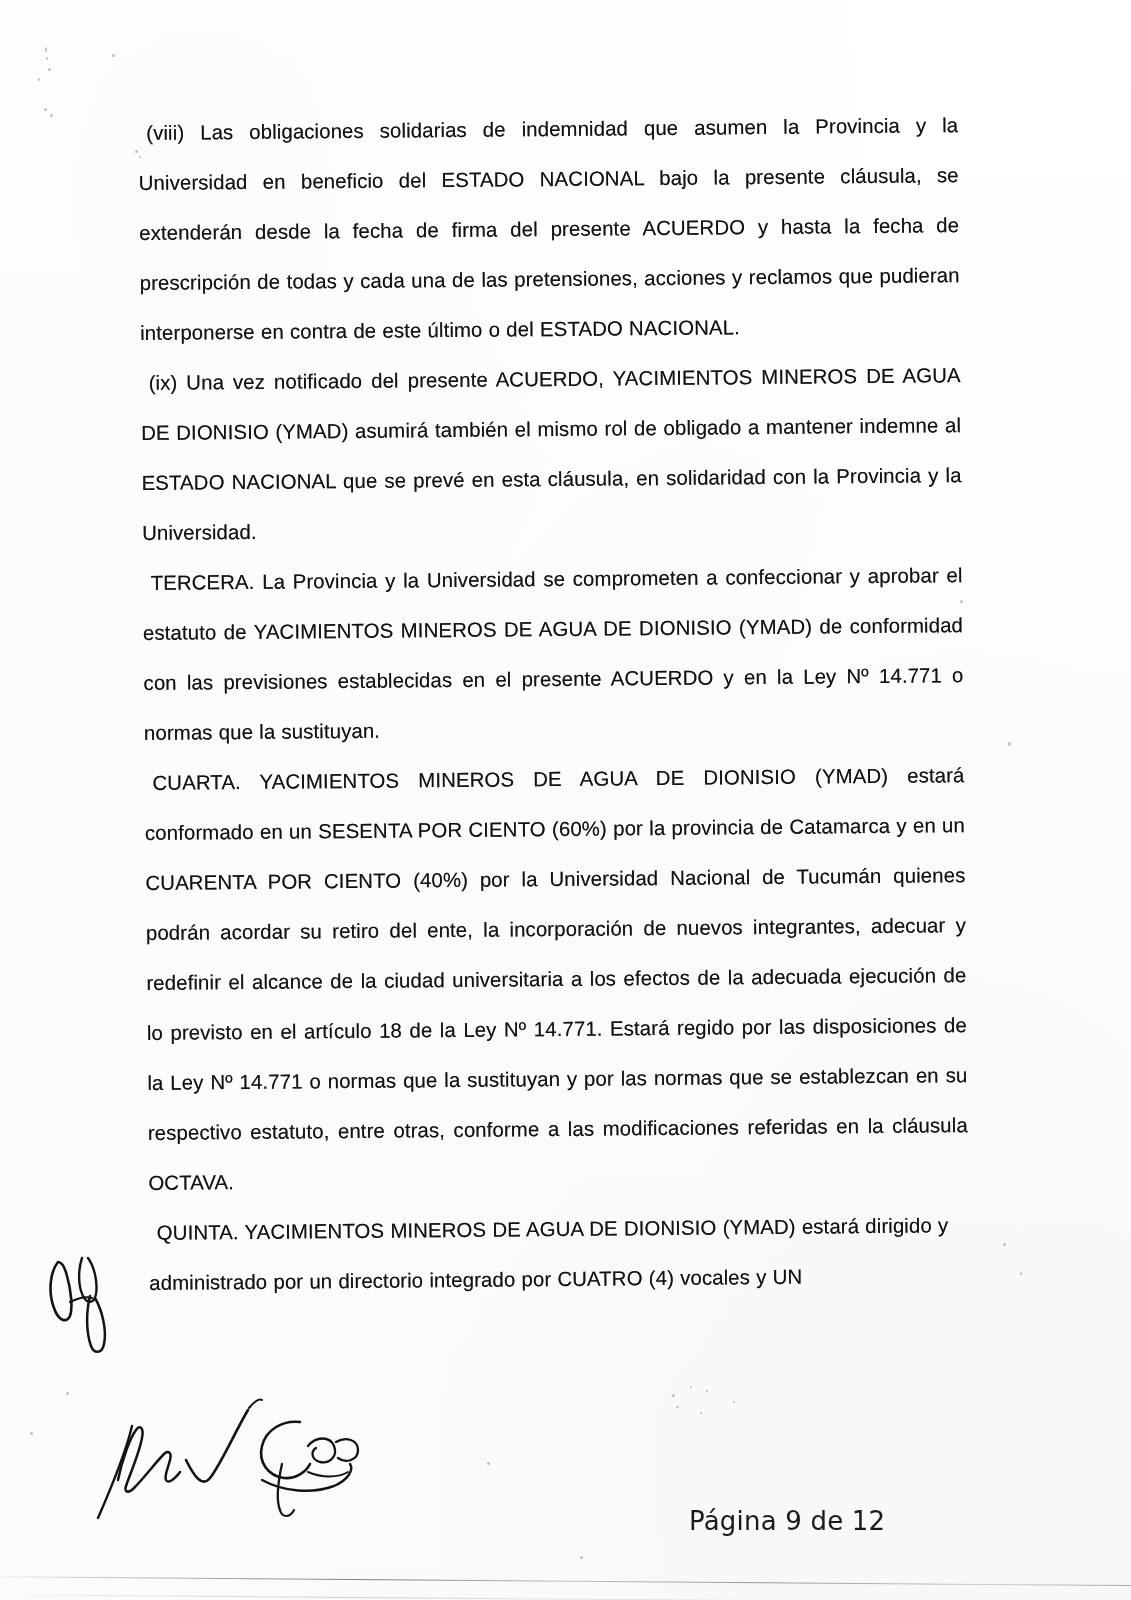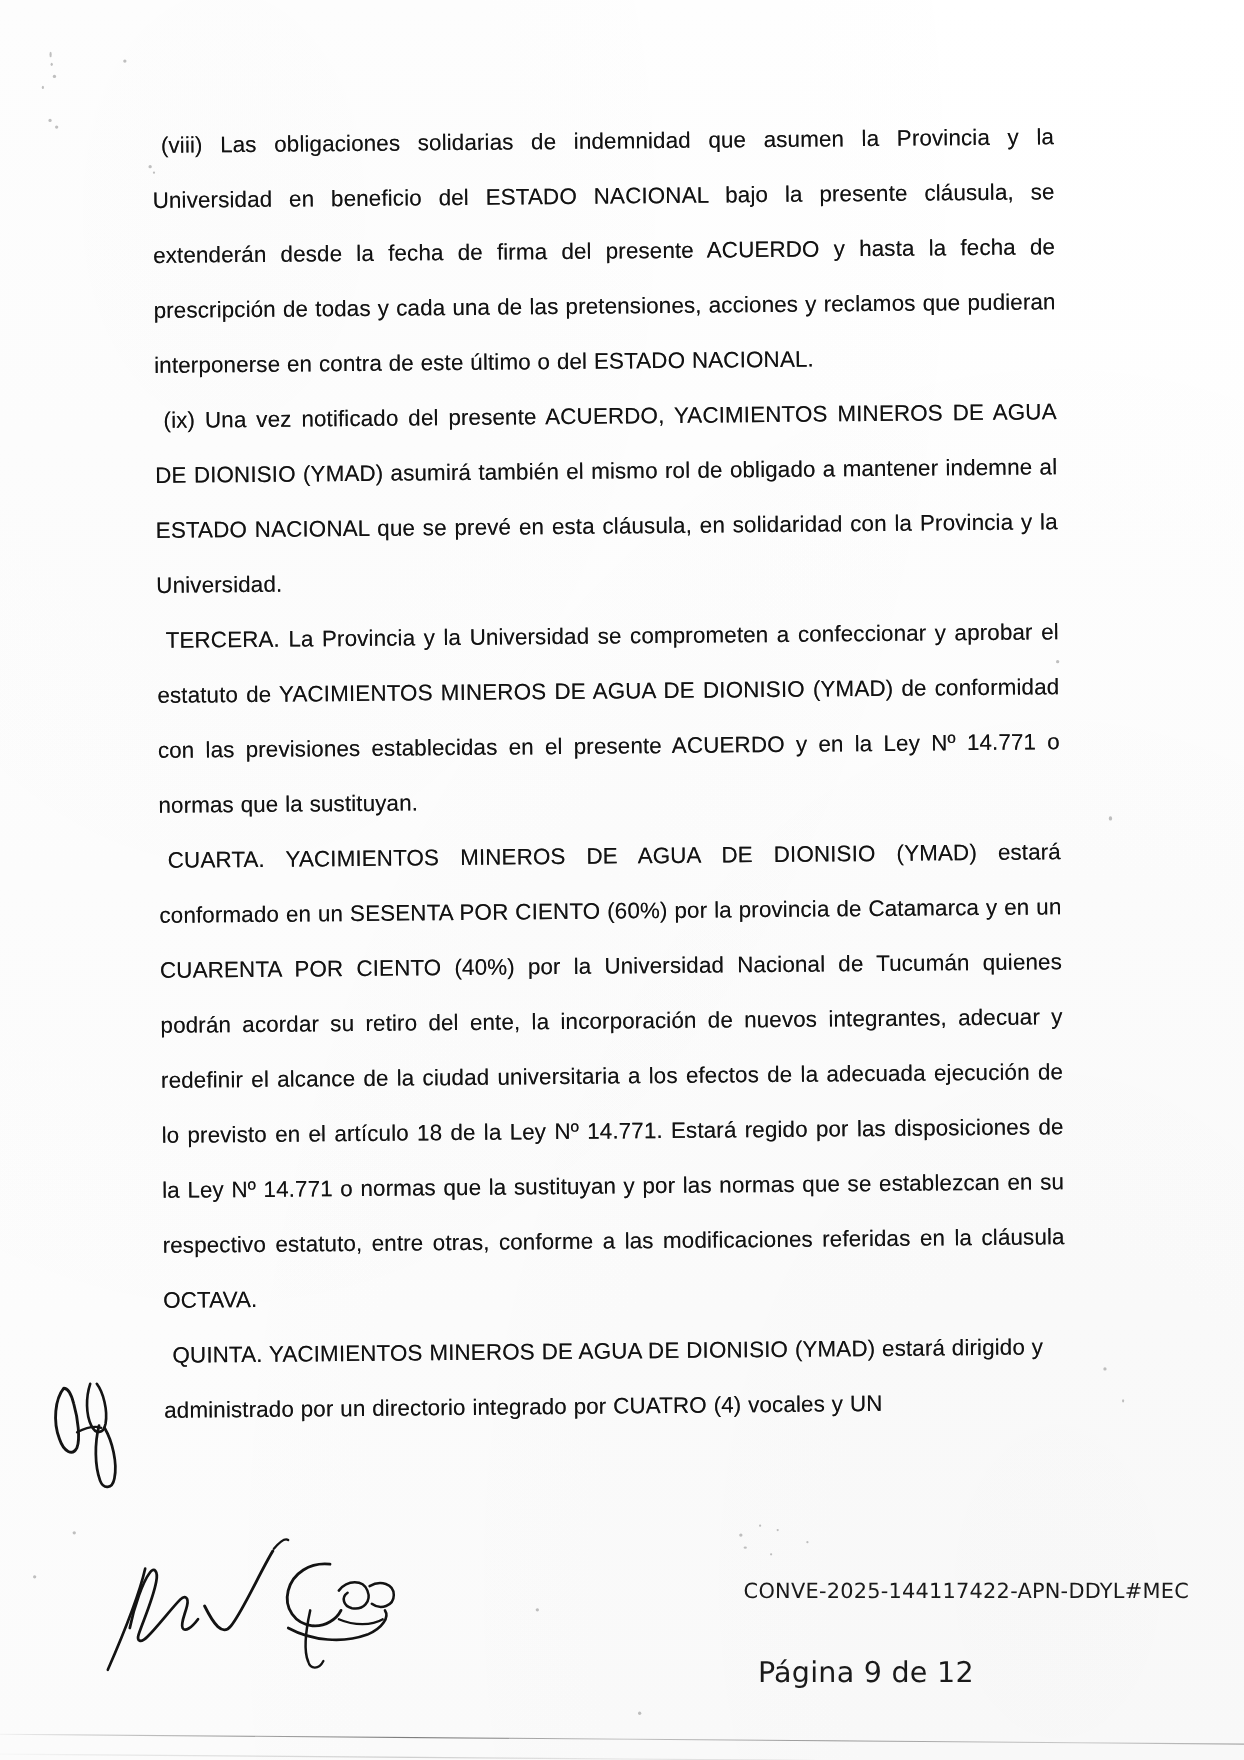--- a/index.html
+++ b/index.html
@@ -209,20 +209,19 @@
 
         <path d="M222 78 C230 68, 244 68, 248 78 C252 88, 244 96, 234 94 C226 92, 224 84, 230 80" stroke-width="2.3"></path>
         <path d="M250 74 C260 68, 272 72, 272 82 C272 92, 260 96, 252 90" stroke-width="2.3"></path>
 
         <path d="M176 112 C198 124, 226 126, 248 118 C262 112, 268 102, 264 96" stroke-width="2.4"></path>
         <path d="M222 104 C236 110, 252 110, 262 104" stroke-width="2.0"></path>
       </g>
     </svg>
   </div>
 
-  <div class="footer-code">CONVE-2025-144117422-APN-DDYL#MEC</div>
 
   <div class="footer-page">Página 9 de 12</div>
 
   <div class="scan-edge"></div>
   <div class="scan-edge secondary"></div>
 
 </div>
 
 </body></html>

